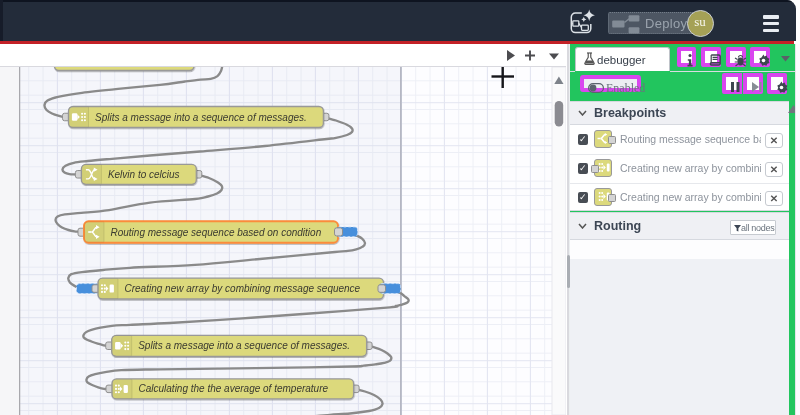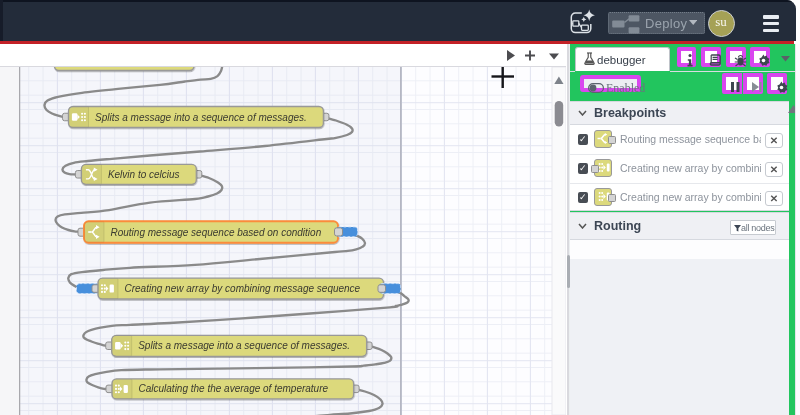--- a/index.html
+++ b/index.html
@@ -4,21 +4,21 @@
 <style>
   html,body{margin:0;padding:0;}
   body{width:800px;height:415px;overflow:hidden;font-family:"Liberation Sans",sans-serif;background:#fff;position:relative;}
   .abs{position:absolute;}
   
   #header{left:0;top:0;width:796px;height:41px;background:#232c3a;border-top-right-radius:9px;overflow:hidden;}
   #header:before{content:"";position:absolute;left:0;top:0;right:0;height:2px;background:#0e1420;border-top-right-radius:10px;}
   #redline{left:0;top:41px;width:794px;height:3px;background:#c32127;}
   #deploybtn{left:608px;top:11.5px;width:97px;height:22.5px;background:#4d5663;border:1px dotted #727c88;border-radius:2px;box-sizing:border-box;}
   #deploytext{left:645px;top:16px;color:#9aa3ad;font-size:13px;letter-spacing:0.3px;}
-  #avatar{left:708px;top:9.5px;width:25px;height:25px;border-radius:50%;background:#a5a156;border:1.5px solid #c9cdd2;box-sizing:content-box;}
+  #avatar{left:687px;top:9.5px;width:25px;height:25px;border-radius:50%;background:#a5a156;border:1.5px solid #c9cdd2;box-sizing:content-box;}
   #avatar span{position:absolute;left:0;top:3px;width:24px;text-align:center;color:#f7f7ef;font-size:13px;font-family:"Liberation Serif",serif;}
   .hbar{left:762.5px;width:16.5px;height:3.6px;background:#e9edf2;border-radius:1px;}
   
   #palette{left:0;top:67px;width:19px;height:348px;background:#f6f6f8;}
   #tabbar{left:0;top:44px;width:566px;height:23px;background:#fff;border-bottom:1px solid #d9d9df;box-sizing:border-box;}
   #sep{left:566.5px;top:44px;width:3px;height:371px;background:#d9d9de;border-right:1px solid #eceff1;box-sizing:border-box;}
   
   #sidebar{left:570px;top:44px;width:225px;height:371px;background:#22c55e;}
   #rtrack{left:795px;top:44px;width:5px;height:371px;background:#fbfbfd;border-left:1px solid #e4e4e9;box-sizing:border-box;}
   #dtab{position:absolute;left:5px;top:2.5px;width:94.5px;height:24.5px;background:#fff;border:1px solid #bfc3c9;border-bottom:none;border-radius:3px 3px 0 0;box-sizing:border-box;z-index:2;}

